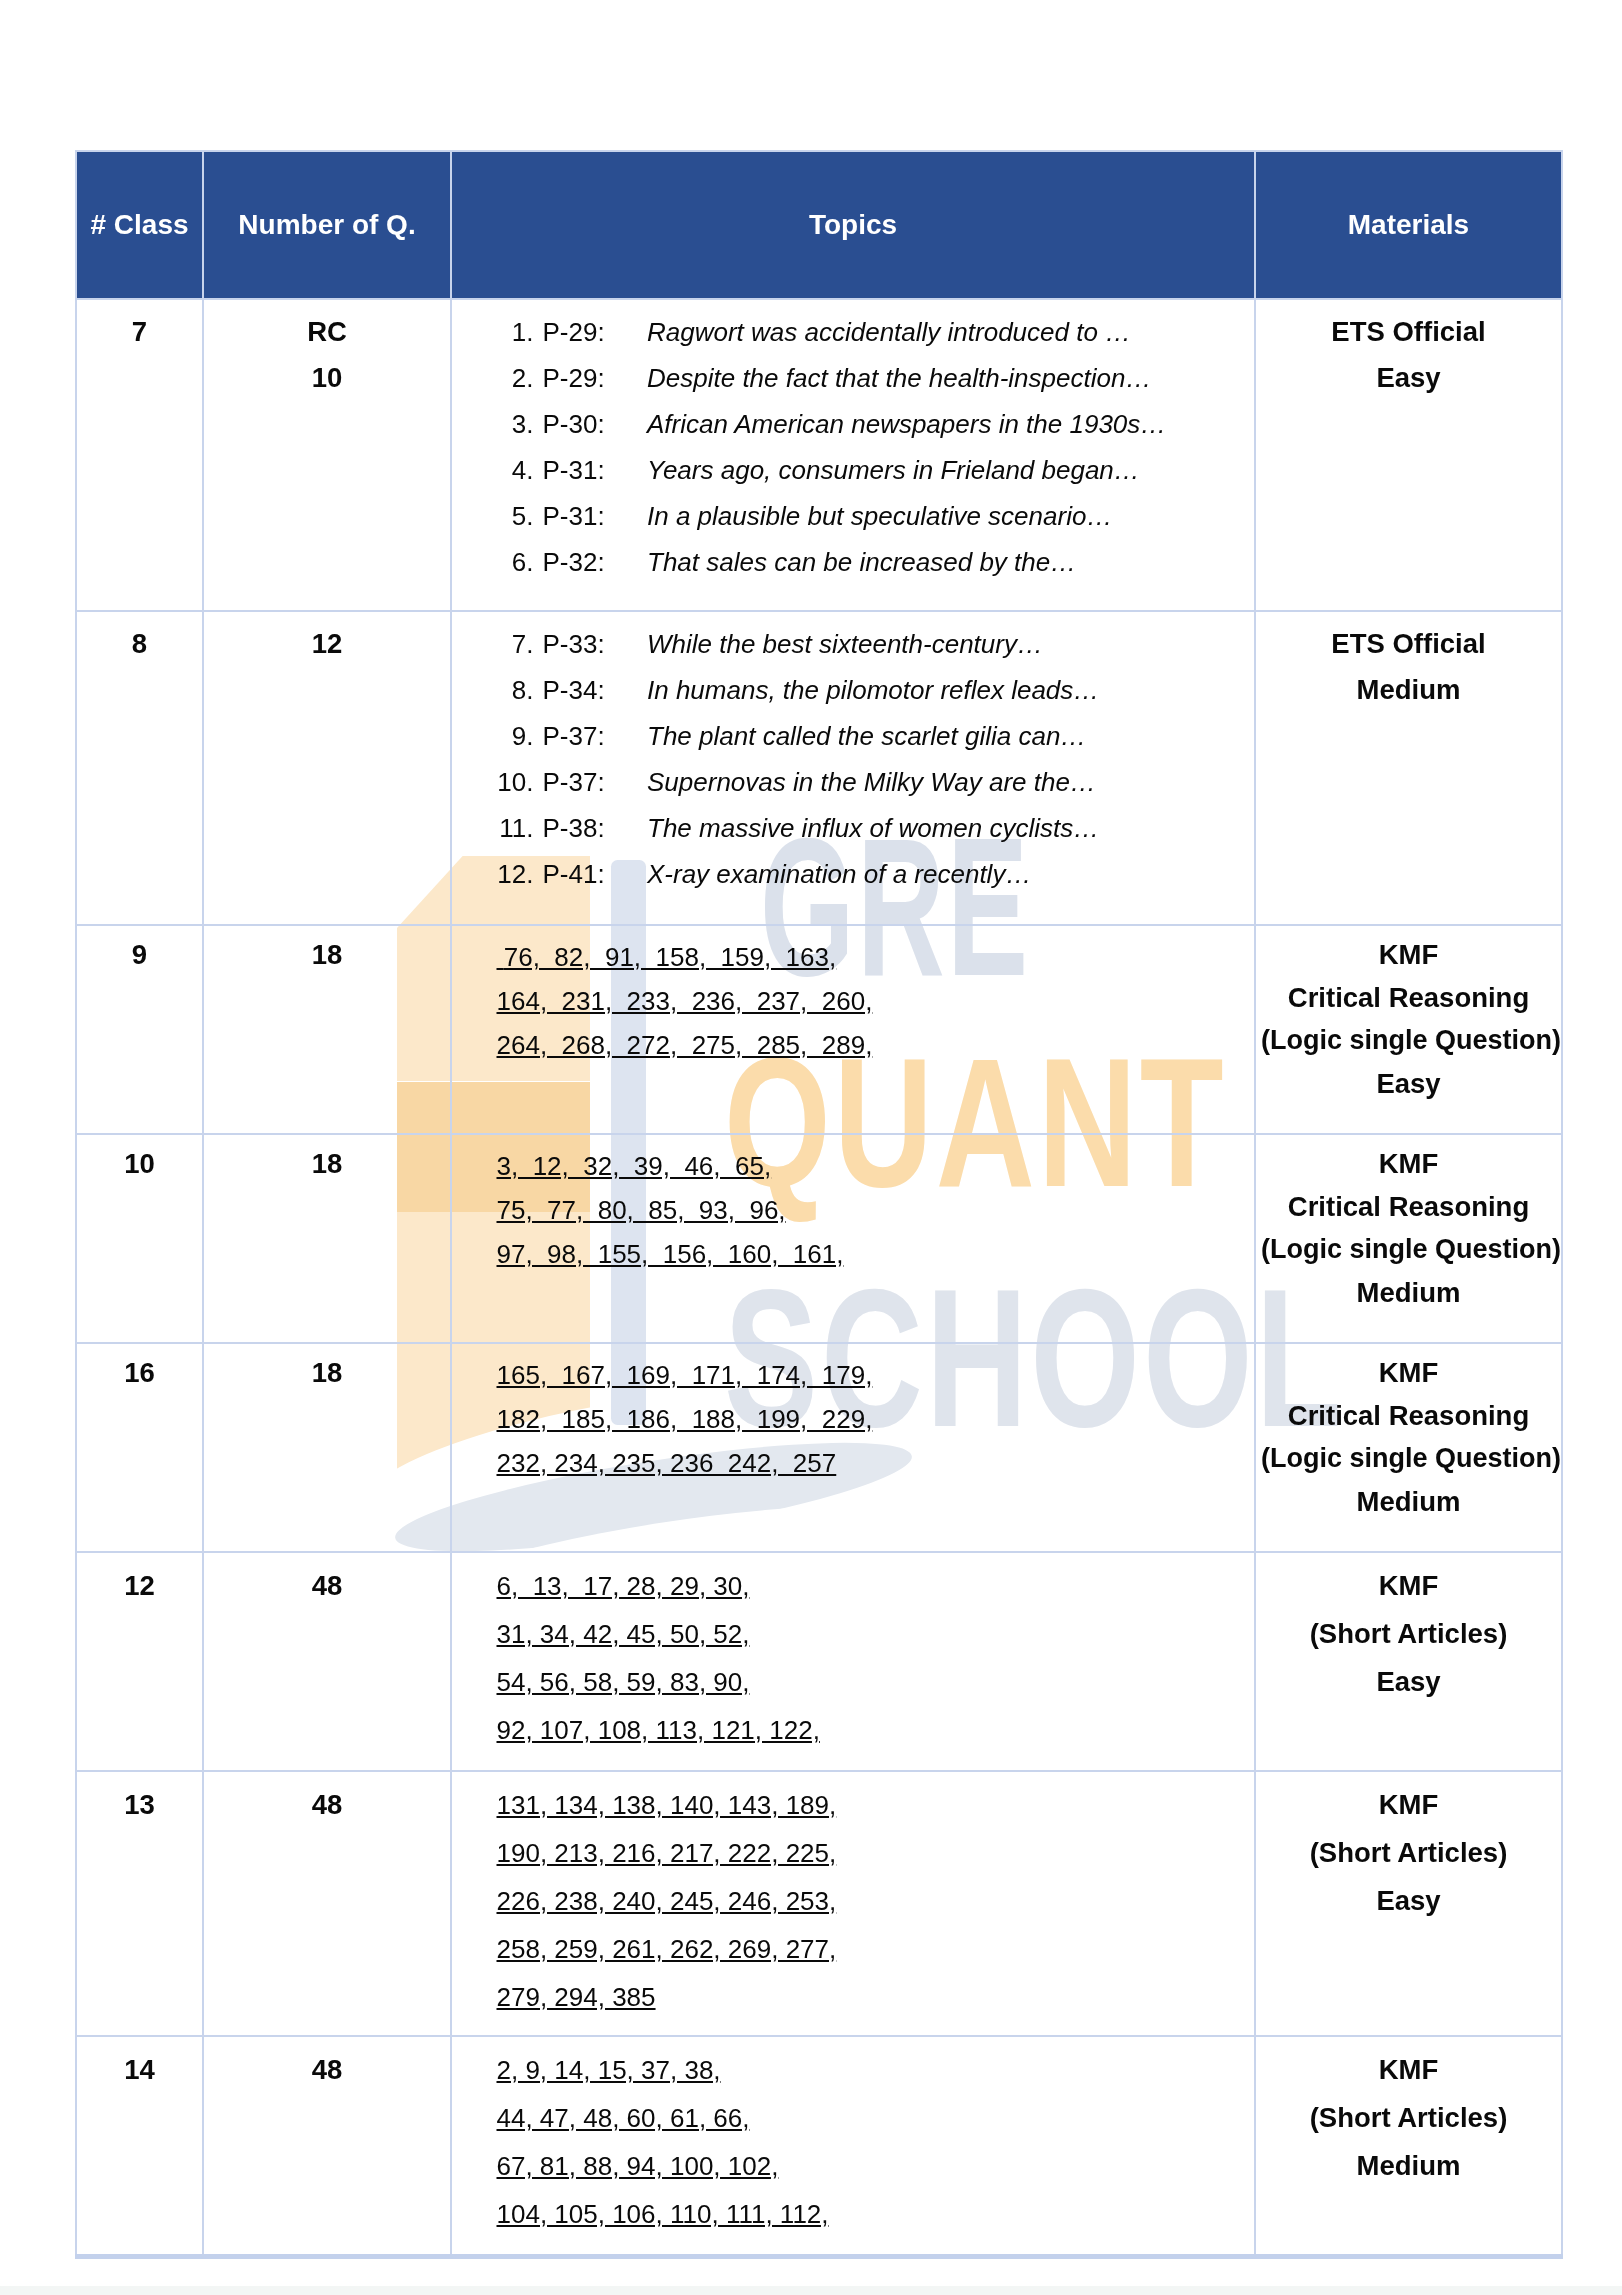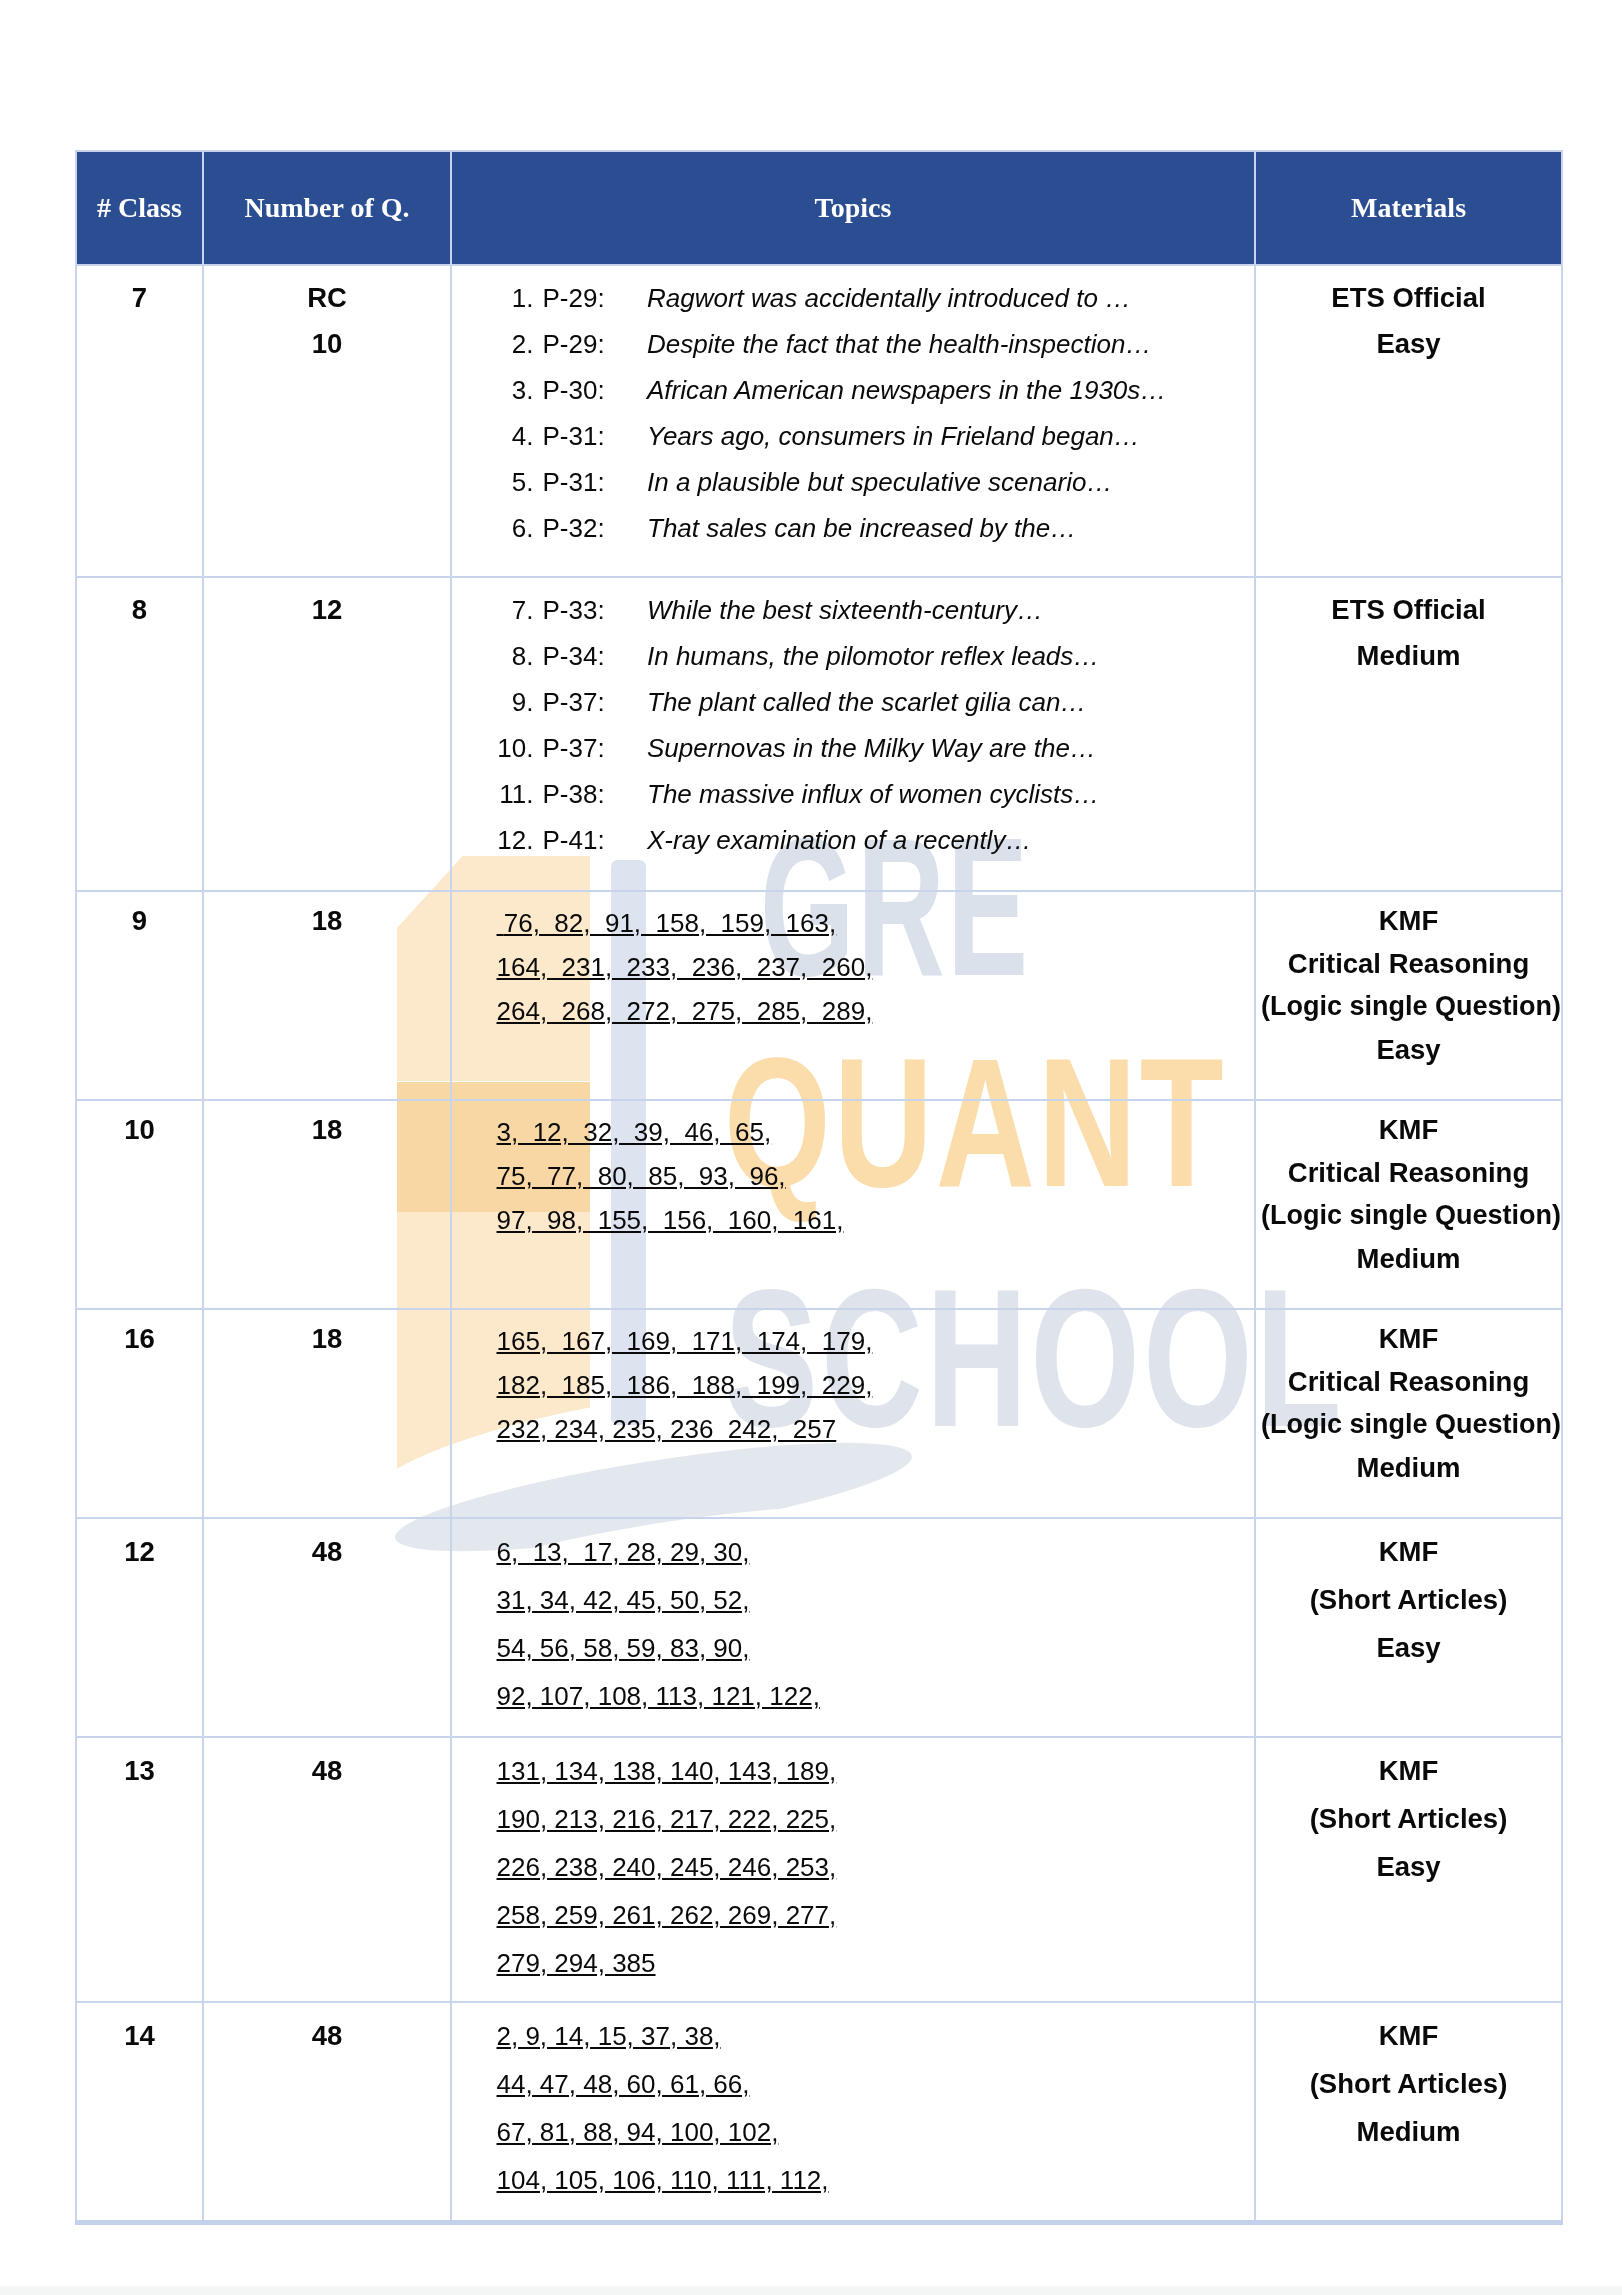--- a/index.html
+++ b/index.html
@@ -26,21 +26,21 @@
   #wm-quant{left:724px;top:1031px;font-size:183px;color:#fbdcab;transform:scaleX(.75);}
   #wm-school{left:724px;top:1261px;font-size:196px;color:#dfe4ec;transform:scaleX(.72);}
   #bottom-strip{left:0;top:2286px;width:1623px;height:9.2px;background:#f3f6f5;}
 
   
   #schedule{position:absolute;left:75px;top:150px;z-index:1;border-collapse:collapse;table-layout:fixed;
       width:1487px;border:2px solid #c8d4ec;border-bottom:5.9px solid #c3d1ec;background:transparent;}
   #schedule col.c1{width:127px}#schedule col.c2{width:248px}#schedule col.c3{width:804px}#schedule col.c4{width:307px}
   #schedule th{background:#2a4e91;color:#ffffff;font-size:28px;font-weight:bold;text-align:center;
       border:2px solid #c8d4ec;padding:0;}
-  #schedule thead tr{height:114px;font-family:Liberation Serif, serif;}
+  #schedule thead tr{height:148px;}
   #schedule td{border:2px solid #c8d4ec;vertical-align:top;padding:0;background:transparent;}
 
   .r7{height:312px}.r8{height:314px}.r9{height:209px}.r10{height:209px}
   .r11{height:209px}.r12{height:219px}.r13{height:265px}.r14{height:220px}
 
   .cls-wrap,.q-wrap,.mat-wrap{text-align:center;font-weight:bold;font-size:27.5px;padding-top:9.2px;}
   .topics-wrap{padding:9.2px 0 0 27.5px;font-size:26px;white-space:pre-wrap;}
   .t-line{display:flex;}
   .t-line.plain-pad{padding-left:17px;text-decoration:underline;}
   .t-line .num{width:54px;text-align:right;flex:none;}

